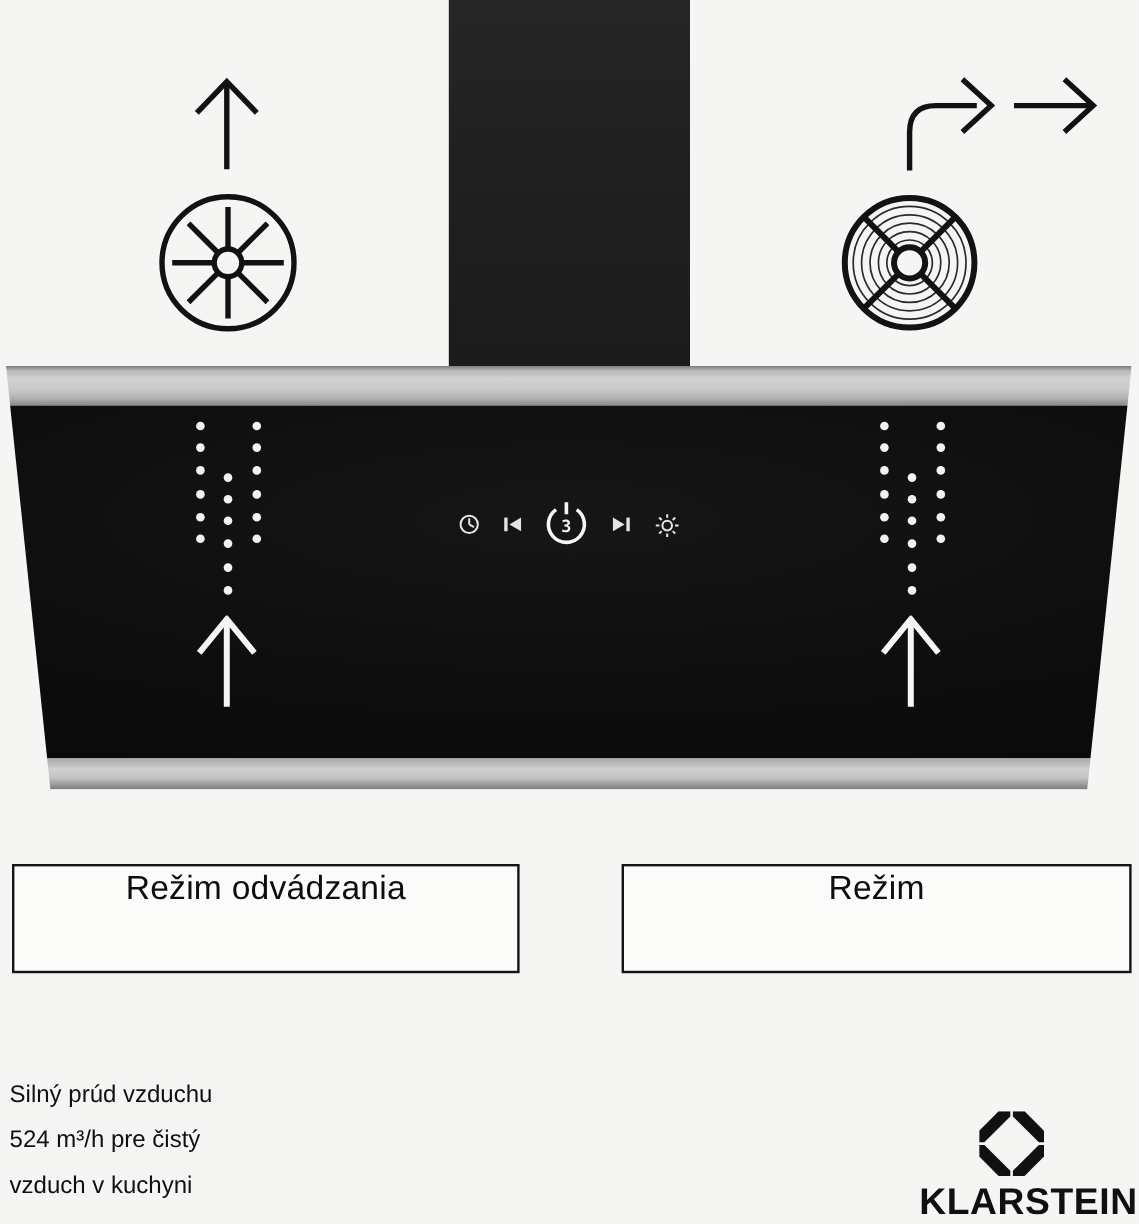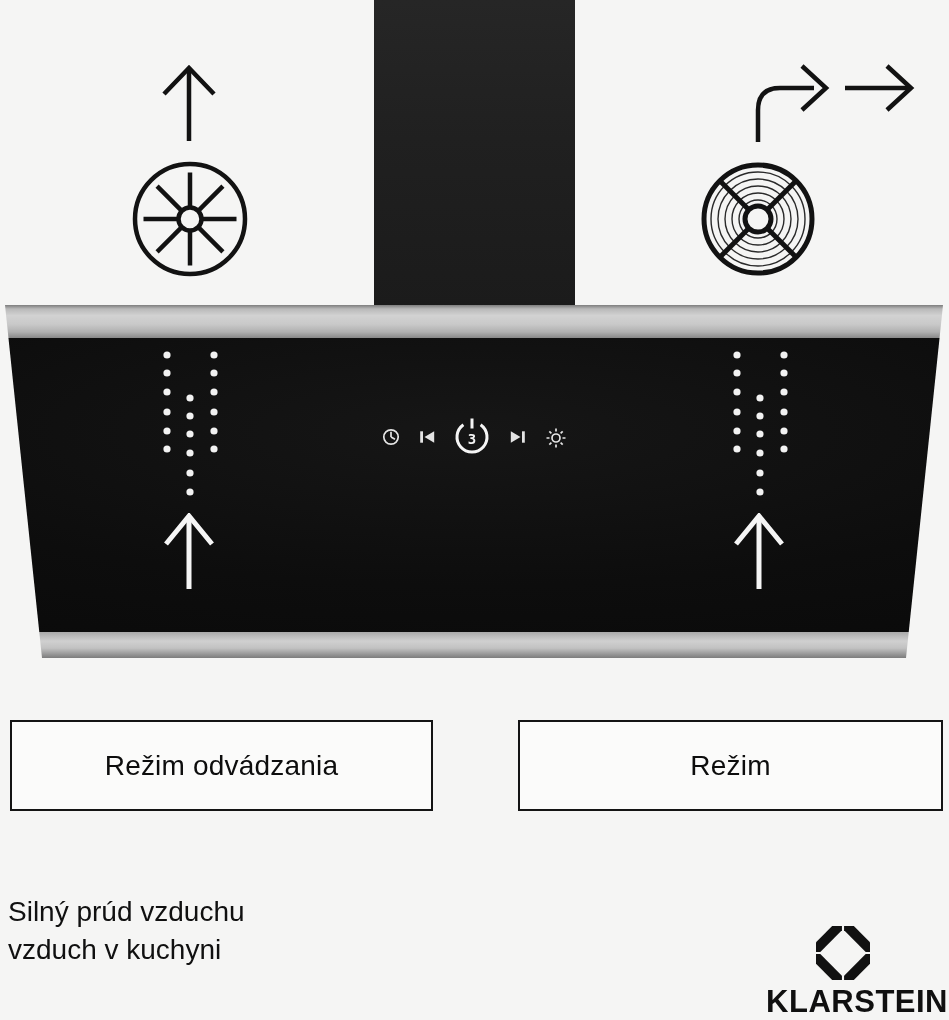--- a/index.html
+++ b/index.html
@@ -15,29 +15,29 @@
   #hood{left:0;top:303px;width:949px;height:355px;
     clip-path:polygon(5px 2px,943px 2px,906px 355px,42px 355px);}
   #steel-top{left:0;top:2px;width:949px;height:33px;
     background:linear-gradient(180deg,#7d7d7d 0%,#b9b9b9 12%,#d2d2d2 32%,#c9c9c9 58%,#b0b0b0 82%,#888 100%);}
   #glass{left:0;top:35px;width:949px;height:294px;
     background:radial-gradient(120% 95% at 50% 32%,#161616 0%,#0d0d0d 55%,#090909 100%);}
   #steel-bottom{left:0;top:329px;width:949px;height:26px;
     background:linear-gradient(180deg,#a9a9a9 0%,#d0d0d0 35%,#c2c2c2 62%,#929292 88%,#7c7c7c 100%);}
 
   .mode-label-box{top:720px;height:87px;border:2.5px solid #141414;background:#fbfbfa;
-    display:flex;flex-direction:column;justify-content:center;text-align:center;
+    display:flex;flex-direction:row;justify-content:center;text-align:center;
     font-size:28px;line-height:35px;color:#0d0d0d;letter-spacing:.2px;}
   #box-exhaust{left:10px;width:419px;}
   #box-recirc{left:518px;width:421px;}
 
   #hood-brand{left:412px;top:597px;width:124px;text-align:center;
     font-size:9px;font-weight:bold;letter-spacing:1.8px;color:#bdbdbd;}
 
-  #tagline{left:8px;top:893px;font-size:28px;line-height:38px;color:#101010;}
+  #tagline{left:8px;top:893px;font-size:20px;line-height:38px;color:#101010;}
 
   #footer-brand{left:740px;top:984px;width:208px;text-align:right;
     font-size:31px;font-weight:bold;letter-spacing:.5px;color:#101010;}
 
   svg{display:block;}
 </style>
 </head>
 <body>
 
 <div id="stage">
@@ -186,20 +186,21 @@
 
   <div id="box-exhaust" class="abs mode-label-box">
     <div>Režim odvádzania</div>
   </div>
   <div id="box-recirc" class="abs mode-label-box">
     <div>Režim</div>
   </div>
 
   <div id="tagline" class="abs">
     <div>Silný prúd vzduchu</div>
+    <div>524 m³/h pre čistý</div>
     <div>vzduch v kuchyni</div>
   </div>
 
   <svg class="abs" style="left:816px;top:926px" width="54" height="54" viewBox="0 0 100 100">
     <g fill="#111111">
       <polygon points="30,0 48,0 48,8 8,48 0,48 0,30"></polygon>
       <polygon points="52,0 70,0 100,30 100,48 92,48 52,8"></polygon>
       <polygon points="92,52 100,52 100,70 70,100 52,100 52,92"></polygon>
       <polygon points="48,92 48,100 30,100 0,70 0,52 8,52"></polygon>
     </g>

